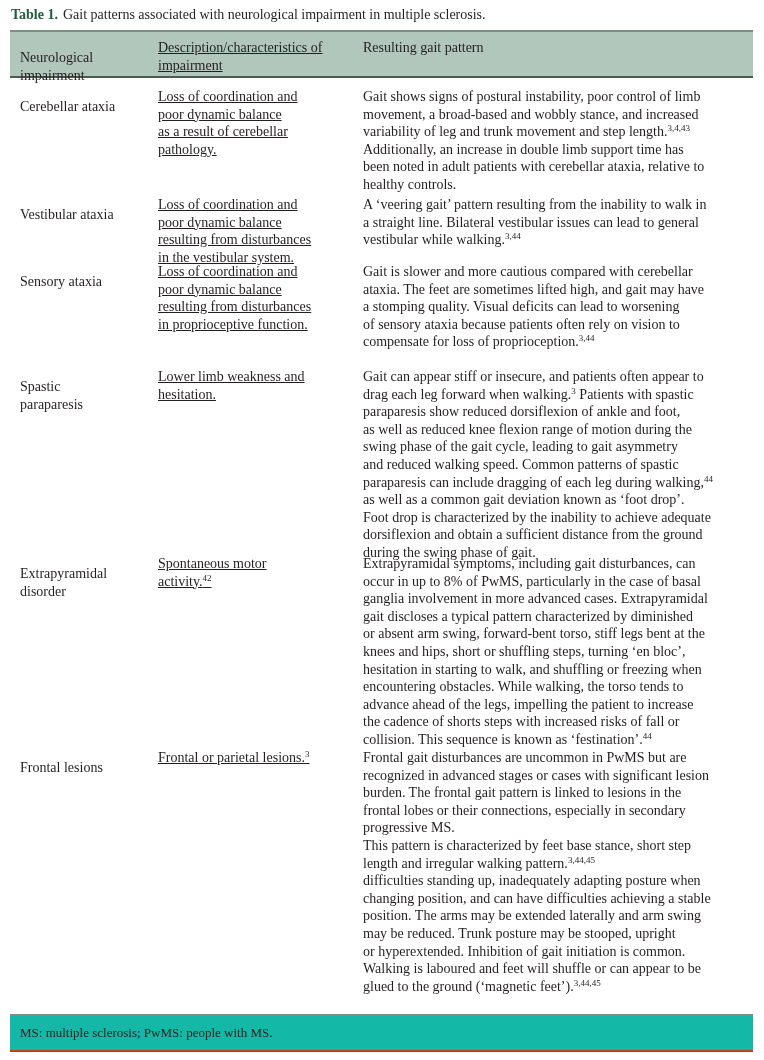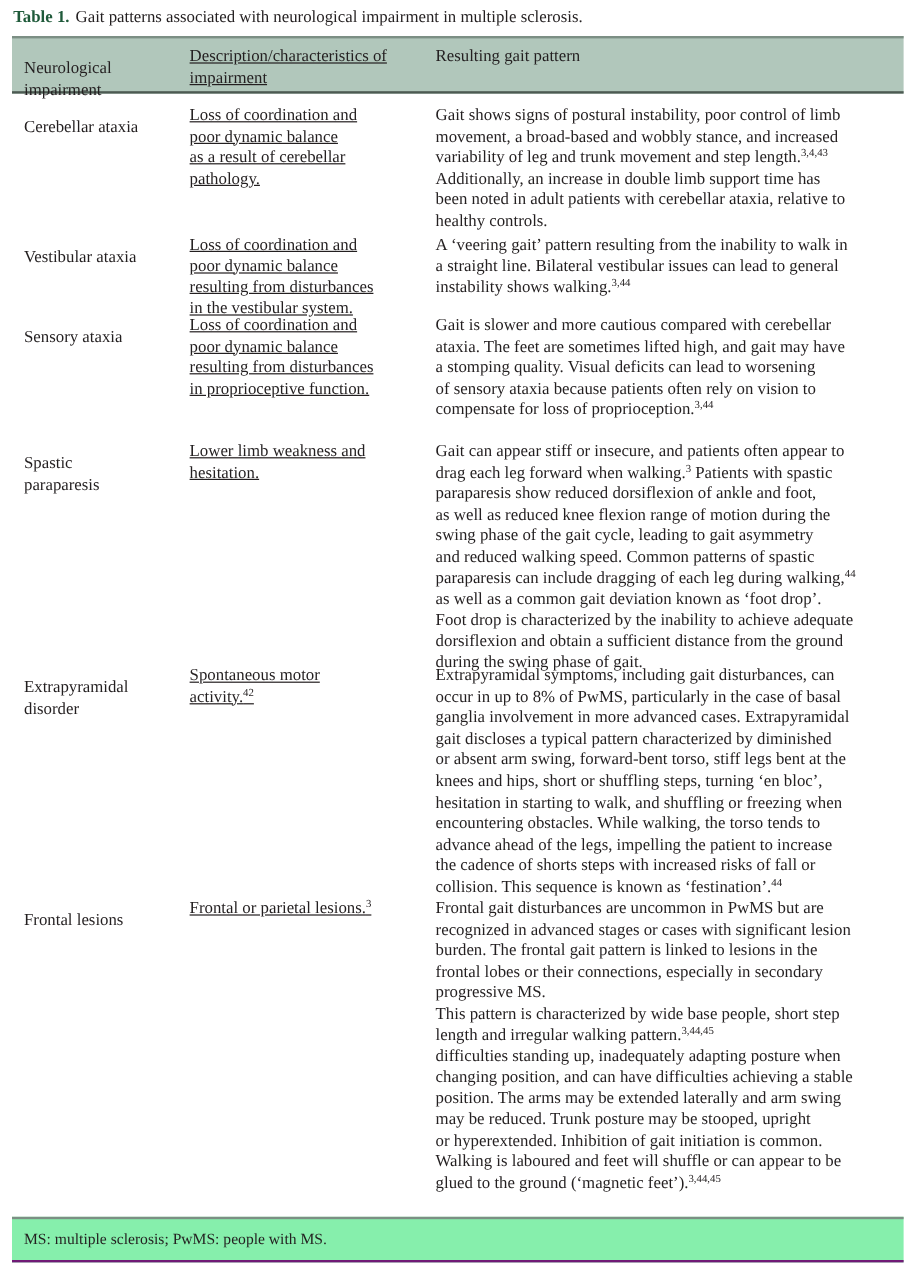--- a/index.html
+++ b/index.html
@@ -27,23 +27,23 @@
   }
   .c1 { left: 10px; width: 130px; margin-top: 10px; }
   .c2 { left: 148px; width: 195px; text-decoration: underline; }
   .c3 { left: 353px; width: 384px; }
   .thead .cell { top: 7px; }
   .row { position: absolute; left: 0; width: 743px; }
   .row .cell { top: 0; }
   sup { font-size: 9px; line-height: 0; vertical-align: 5px; }
   .tfoot {
     position: absolute; left: 0; top: 984px; width: 743px; height: 34px;
-    background: #86efac;
+    background: #14b8a6;
     border-top: 2px solid #7c8f84;
-    border-bottom: 2px solid #701a75;
+    border-bottom: 2px solid #c2410c;
   }
   .tfoot .cell { left: 10px; top: 8px; font-size: 13px; white-space: nowrap; }
   .line { display: block; white-space: nowrap; }
 </style>
 </head>
 <body>
 
 <div class="caption">
   <span class="label">Table 1.</span><span>Gait patterns associated with neurological impairment in multiple sclerosis.</span>
 </div>
@@ -89,21 +89,21 @@
         </div>
         <div class="cell c2">
           <span class="line"><span>Loss of coordination and</span></span>
           <span class="line"><span>poor dynamic balance</span></span>
           <span class="line"><span>resulting from disturbances</span></span>
           <span class="line"><span>in the vestibular system.</span></span>
         </div>
         <div class="cell c3">
           <span class="line"><span>A ‘veering gait’ pattern resulting from the inability to walk in</span></span>
           <span class="line"><span>a straight line. Bilateral vestibular issues can lead to general</span></span>
-          <span class="line"><span>instability shows walking.</span><sup>3,44</sup></span>
+          <span class="line"><span>vestibular while walking.</span><sup>3,44</sup></span>
         </div>
       </div>
       <div class="row" style="top: 233px;">
         <div class="cell c1">
           <span class="line">Sensory ataxia</span>
         </div>
         <div class="cell c2">
           <span class="line"><span>Loss of coordination and</span></span>
           <span class="line"><span>poor dynamic balance</span></span>
           <span class="line"><span>resulting from disturbances</span></span>
@@ -169,21 +169,21 @@
         </div>
         <div class="cell c2">
           <span class="line"><span>Frontal or parietal lesions.</span><sup>3</sup></span>
         </div>
         <div class="cell c3">
           <span class="line"><span>Frontal gait disturbances are uncommon in PwMS but are</span></span>
           <span class="line"><span>recognized in advanced stages or cases with significant lesion</span></span>
           <span class="line"><span>burden. The frontal gait pattern is linked to lesions in the</span></span>
           <span class="line"><span>frontal lobes or their connections, especially in secondary</span></span>
           <span class="line"><span>progressive MS.</span></span>
-          <span class="line"><span>This pattern is characterized by wide base people, short step</span></span>
+          <span class="line"><span>This pattern is characterized by feet base stance, short step</span></span>
           <span class="line"><span>length and irregular walking pattern.</span><sup>3,44,45</sup></span>
           <span class="line"><span>difficulties standing up, inadequately adapting posture when</span></span>
           <span class="line"><span>changing position, and can have difficulties achieving a stable</span></span>
           <span class="line"><span>position. The arms may be extended laterally and arm swing</span></span>
           <span class="line"><span>may be reduced. Trunk posture may be stooped, upright</span></span>
           <span class="line"><span>or hyperextended. Inhibition of gait initiation is common.</span></span>
           <span class="line"><span>Walking is laboured and feet will shuffle or can appear to be</span></span>
           <span class="line"><span>glued to the ground (‘magnetic feet’).</span><sup>3,44,45</sup></span>
         </div>
       </div>

